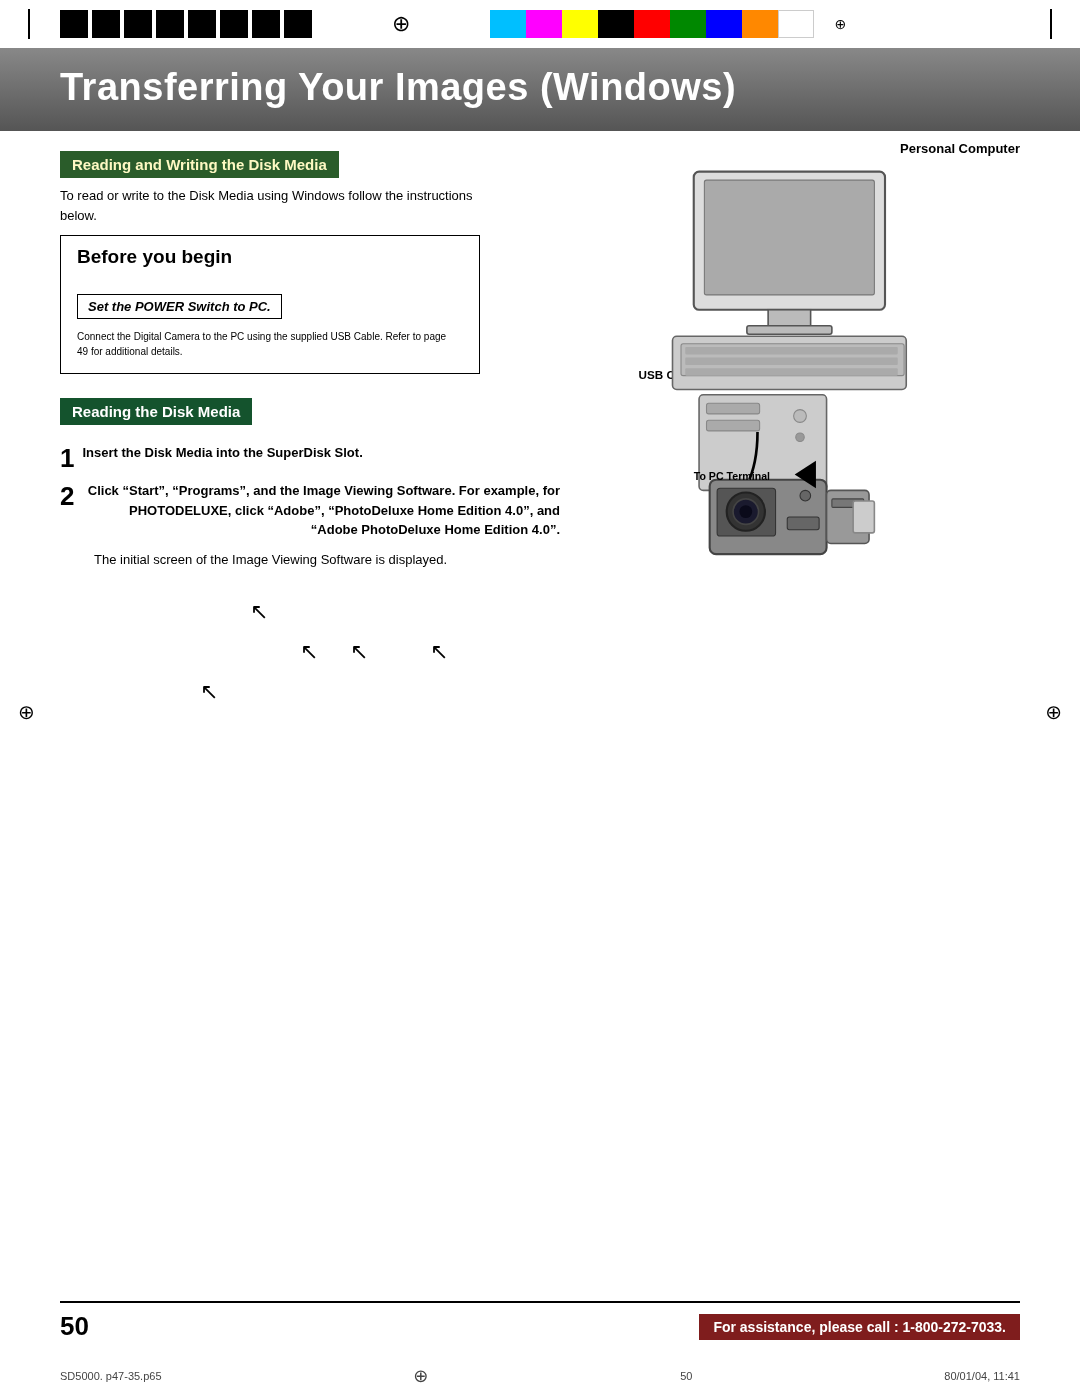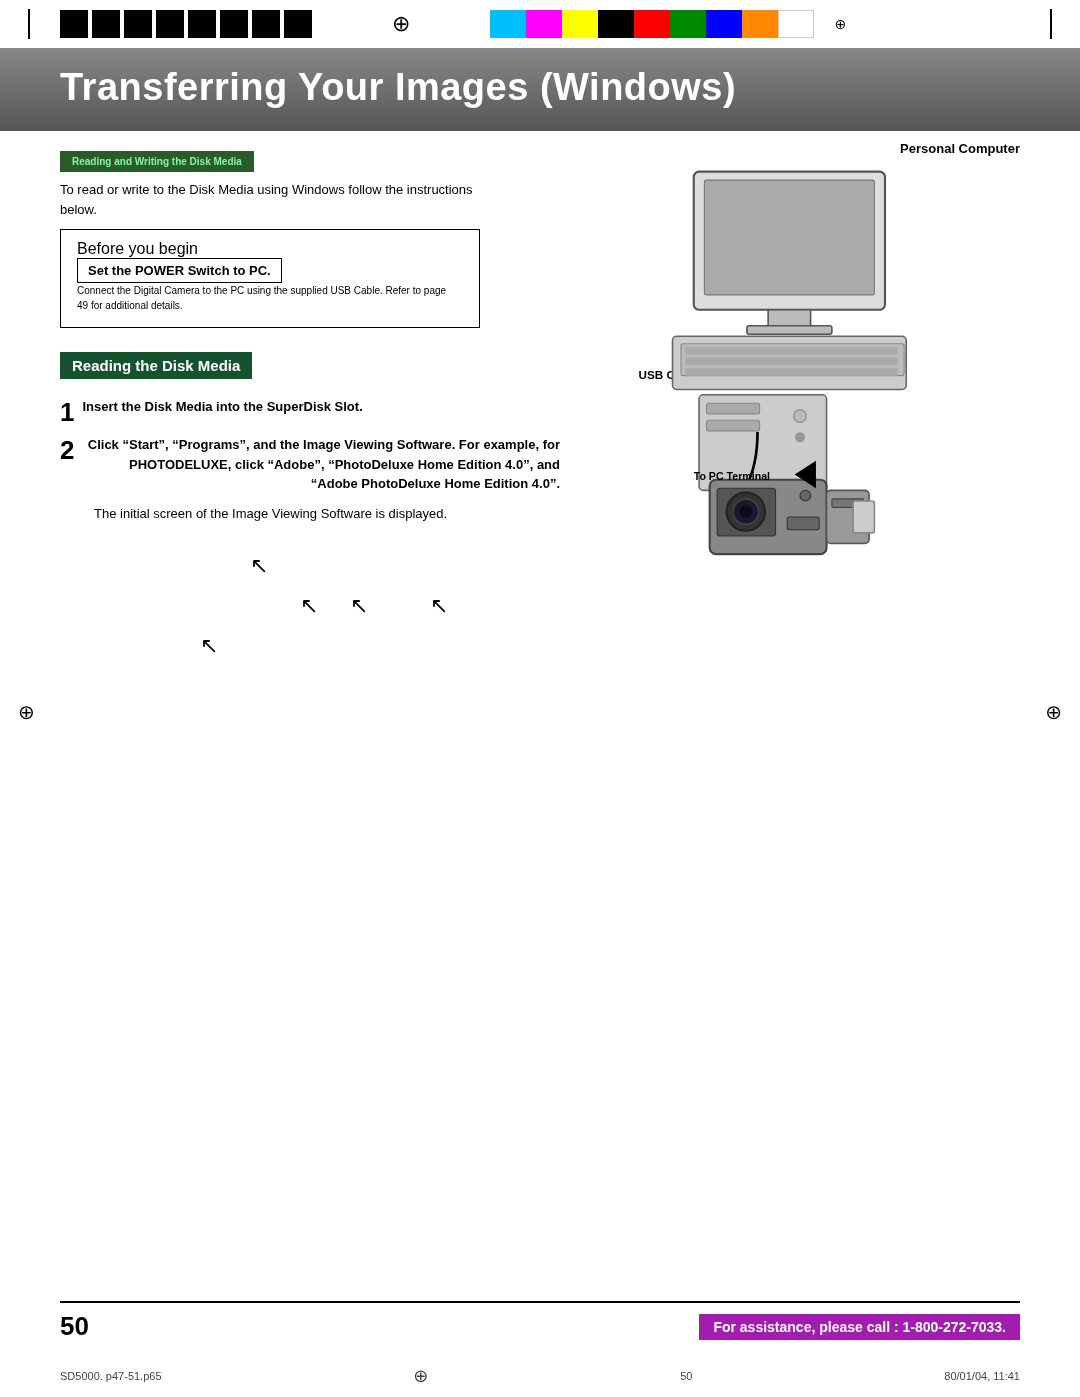--- a/index.html
+++ b/index.html
@@ -69,23 +69,23 @@
 
     
     .main-content {
       padding: 20px 60px 20px 60px;
       position: relative;
     }
 
     
     .section-heading {
       background: #2a5c2a;
-      color: #86efac;
-      font-weight: bold;
-      font-size: 10px;
+      color: #fef9c3;
+      font-weight: bold;
+      font-size: 15px;
       padding: 5px 12px;
       display: inline-block;
       margin-bottom: 8px;
     }
 
     .section-heading-2 {
       background: #14532d;
       color: #fff;
       font-weight: bold;
       font-size: 15px;
@@ -106,33 +106,35 @@
     .before-begin-box {
       border: 1.5px solid #000;
       padding: 10px 16px 14px 16px;
       display: inline-block;
       margin-bottom: 14px;
       max-width: 420px;
       width: 420px;
     }
 
     .before-begin-title {
-      font-size: 16px;
-      font-weight: normal;
-      margin-bottom: 0;
+      font-size: 19px;
+      font-weight: bold;
+      margin-bottom: 26px;
       border-bottom: none;
       font-family: Arial, Helvetica, sans-serif;
     }
 
     .power-switch-box {
       border: 1.5px solid #000;
       padding: 4px 10px;
       display: inline-block;
       font-weight: bold;
       font-size: 13px;
+      margin-bottom: 10px;
+      font-style: italic;
     }
 
     .connect-text {
       font-size: 10px;
       line-height: 1.5;
       max-width: 380px;
     }
 
     
     .content-with-illustration {
@@ -241,21 +243,21 @@
       border-top: 2px solid #000;
       padding-top: 8px;
     }
 
     .page-number {
       font-size: 26px;
       font-weight: bold;
     }
 
     .assistance-box {
-      background: #a21caf;
+      background: #7f1d1d;
       color: #fff;
       padding: 5px 14px;
       font-weight: bold;
       font-size: 14px;
     }
 
     
     .footer-info {
       display: flex;
       justify-content: space-between;
@@ -422,21 +424,21 @@
 </div>
 
 <div style="position:absolute; bottom:55px; left:0; right:0; padding: 0 60px;">
   <div class="page-number-row">
     <div class="page-number">50</div>
     <div class="assistance-box">For assistance, please call : 1-800-272-7033.</div>
   </div>
 </div>
 
 <div class="footer-info">
-  <span>SD5000. p47-51.p65</span>
+  <span>SD5000. p47-35.p65</span>
   <span class="footer-crosshair">⊕</span>
   <span>50</span>
   <span>80/01/04, 11:41</span>
 </div>
 
 <div style="position:absolute; left:18px; top:700px;">
   <span style="font-size:20px;">⊕</span>
 </div>
 
 <div style="position:absolute; right:18px; top:700px;">

